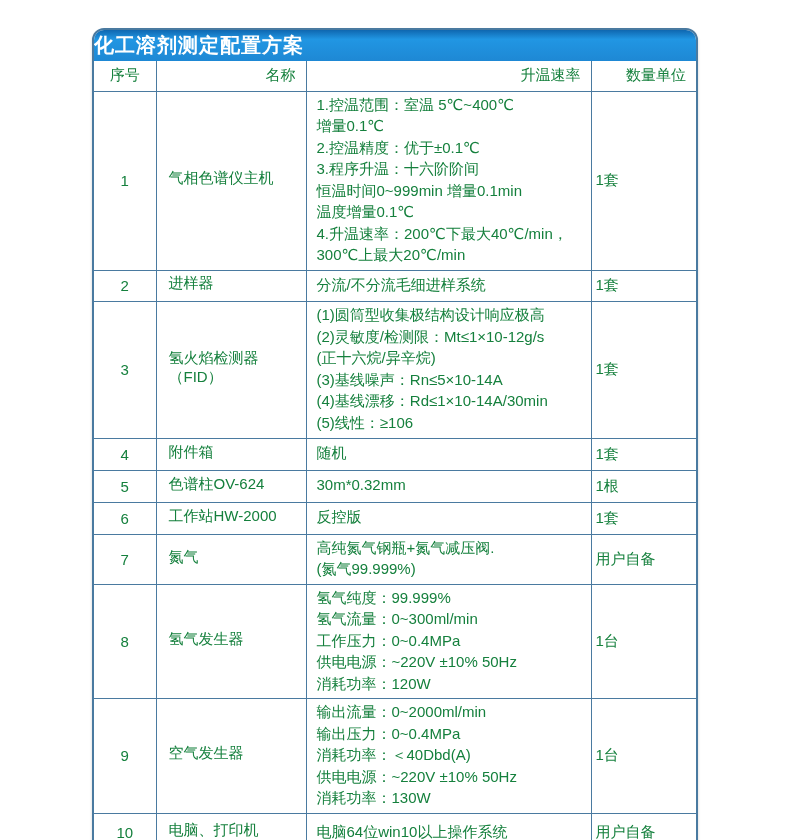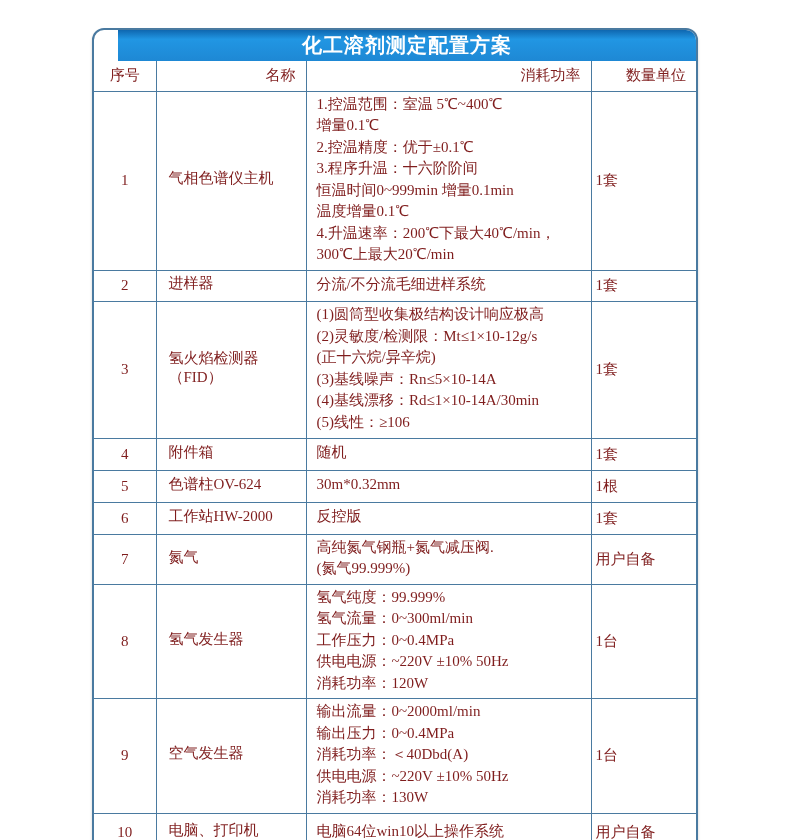--- a/index.html
+++ b/index.html
@@ -24,42 +24,40 @@
     overflow: hidden;
     background: #ffffff;
     box-shadow: 0 2px 3px rgba(0,0,0,0.18);
   }
   .title-bar {
     height: 31px;
     background: linear-gradient(180deg, #0f67b0 0%, #2196e3 30%, #1e88d4 100%);
     color: #ffffff;
     font-size: 20px;
     font-weight: bold;
-    text-align: center;
+    text-align: left;
     line-height: 31px;
     letter-spacing: 1px;
-    margin-left: 24px;
   }
   table {
     width: 100%;
     border-collapse: collapse;
     table-layout: fixed;
   }
   col.c-no   { width: 62px;  }
   col.c-name { width: 150px; }
   col.c-spec { width: 285px; }
   col.c-qty  { width: 105px; }
   th, td {
     border: 1px solid #4a7aa0;
-    color: #7f1d1d;
+    color: #15803d;
     font-size: 15px;
     font-weight: normal;
     vertical-align: middle;
     background: #ffffff;
-    font-family: Liberation Serif, serif;
   }
   
   tr > *:first-child { border-left: none; }
   tr > *:last-child  { border-right: none; }
   thead tr > * { border-top: none; text-align: right; }
   tbody tr:last-child > * { border-bottom: none; }
 
   thead tr { height: 30px; }
   th { text-align: left; padding: 4px 10px; }
   th.h-no { text-align: center; padding: 4px 2px; }
@@ -91,21 +89,21 @@
       <colgroup>
         <col class="c-no">
           <col class="c-name">
           <col class="c-spec">
           <col class="c-qty">
       </colgroup>
       <thead>
         <tr>
           <th class="h-no">序号</th>
           <th class="h-name">名称</th>
-          <th class="h-spec">消耗功率</th>
+          <th class="h-spec">升温速率</th>
           <th class="h-qty">数量单位</th>
         </tr>
       </thead>
       <tbody id="rows">
           <tr>
             <td class="no">1</td>
             <td class="name">气相色谱仪主机</td>
             <td class="spec">
               <div class="line">1.控温范围：室温 5℃~400℃</div>
               <div class="line">增量0.1℃</div>

